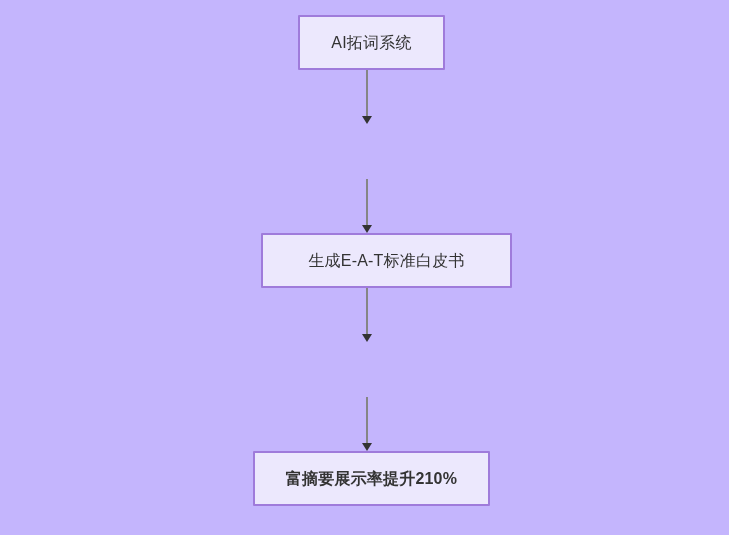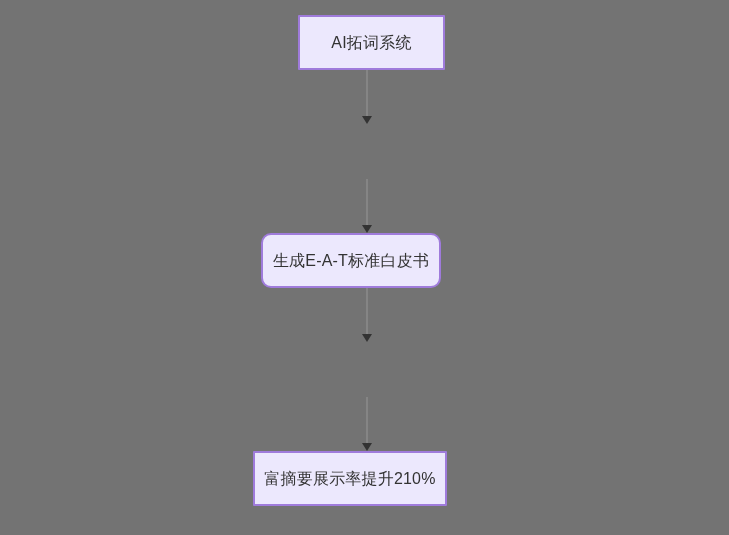--- a/index.html
+++ b/index.html
@@ -55,21 +55,21 @@
     height: 0;
     border-left: 5px solid transparent;
     border-right: 5px solid transparent;
     border-top: 8px solid #333333;
     margin-top: -1px;
   }
 </style>
 </head>
 <body>
 
-<div id="flowchart" style="background: #737373; text-align: right;">
+<div id="flowchart" style="background: #c4b5fd; text-align: right;">
 
   <div class="edge" style="left: 361px; top: 70px; height: 54px;">
     <div class="edge-line" style="background: rgb(133, 133, 133);"></div>
     <div class="edge-head" style="border-top-color: rgb(51, 51, 51);"></div>
   </div>
   <div class="edge" style="left: 361px; top: 179px; height: 54px;">
     <div class="edge-line" style="background: rgb(133, 133, 133);"></div>
     <div class="edge-head" style="border-top-color: rgb(51, 51, 51);"></div>
   </div>
   <div class="edge" style="left: 361px; top: 288px; height: 54px;">
@@ -77,20 +77,20 @@
     <div class="edge-head" style="border-top-color: rgb(51, 51, 51);"></div>
   </div>
   <div class="edge" style="left: 361px; top: 397px; height: 54px;">
     <div class="edge-line" style="background: rgb(133, 133, 133);"></div>
     <div class="edge-head" style="border-top-color: rgb(51, 51, 51);"></div>
   </div>
 
   <div class="node" style="left: 298px; top: 15px; width: 147px; height: 55px; background: rgb(236, 232, 253); border-color: rgb(159, 123, 219); color: rgb(51, 51, 51);">
     <span class="node-label">AI拓词系统</span>
   </div>
-  <div class="node" style="left: 261px; top: 233px; width: 180px; height: 55px; background: rgb(236, 232, 253); border-color: rgb(159, 123, 219); color: rgb(51, 51, 51); border-radius: 10px;">
+  <div class="node" style="left: 261px; top: 233px; width: 251px; height: 55px; background: rgb(236, 232, 253); border-color: rgb(159, 123, 219); color: rgb(51, 51, 51);">
     <span class="node-label">生成E-A-T标准白皮书</span>
   </div>
-  <div class="node" style="left: 253px; top: 451px; width: 194px; height: 55px; background: rgb(236, 232, 253); border-color: rgb(159, 123, 219); color: rgb(51, 51, 51);">
+  <div class="node" style="left: 253px; top: 451px; width: 237px; height: 55px; background: rgb(236, 232, 253); border-color: rgb(159, 123, 219); color: rgb(51, 51, 51); font-weight: bold;">
     <span class="node-label">富摘要展示率提升210%</span>
   </div>
 
 </div>
 
 </body></html>

